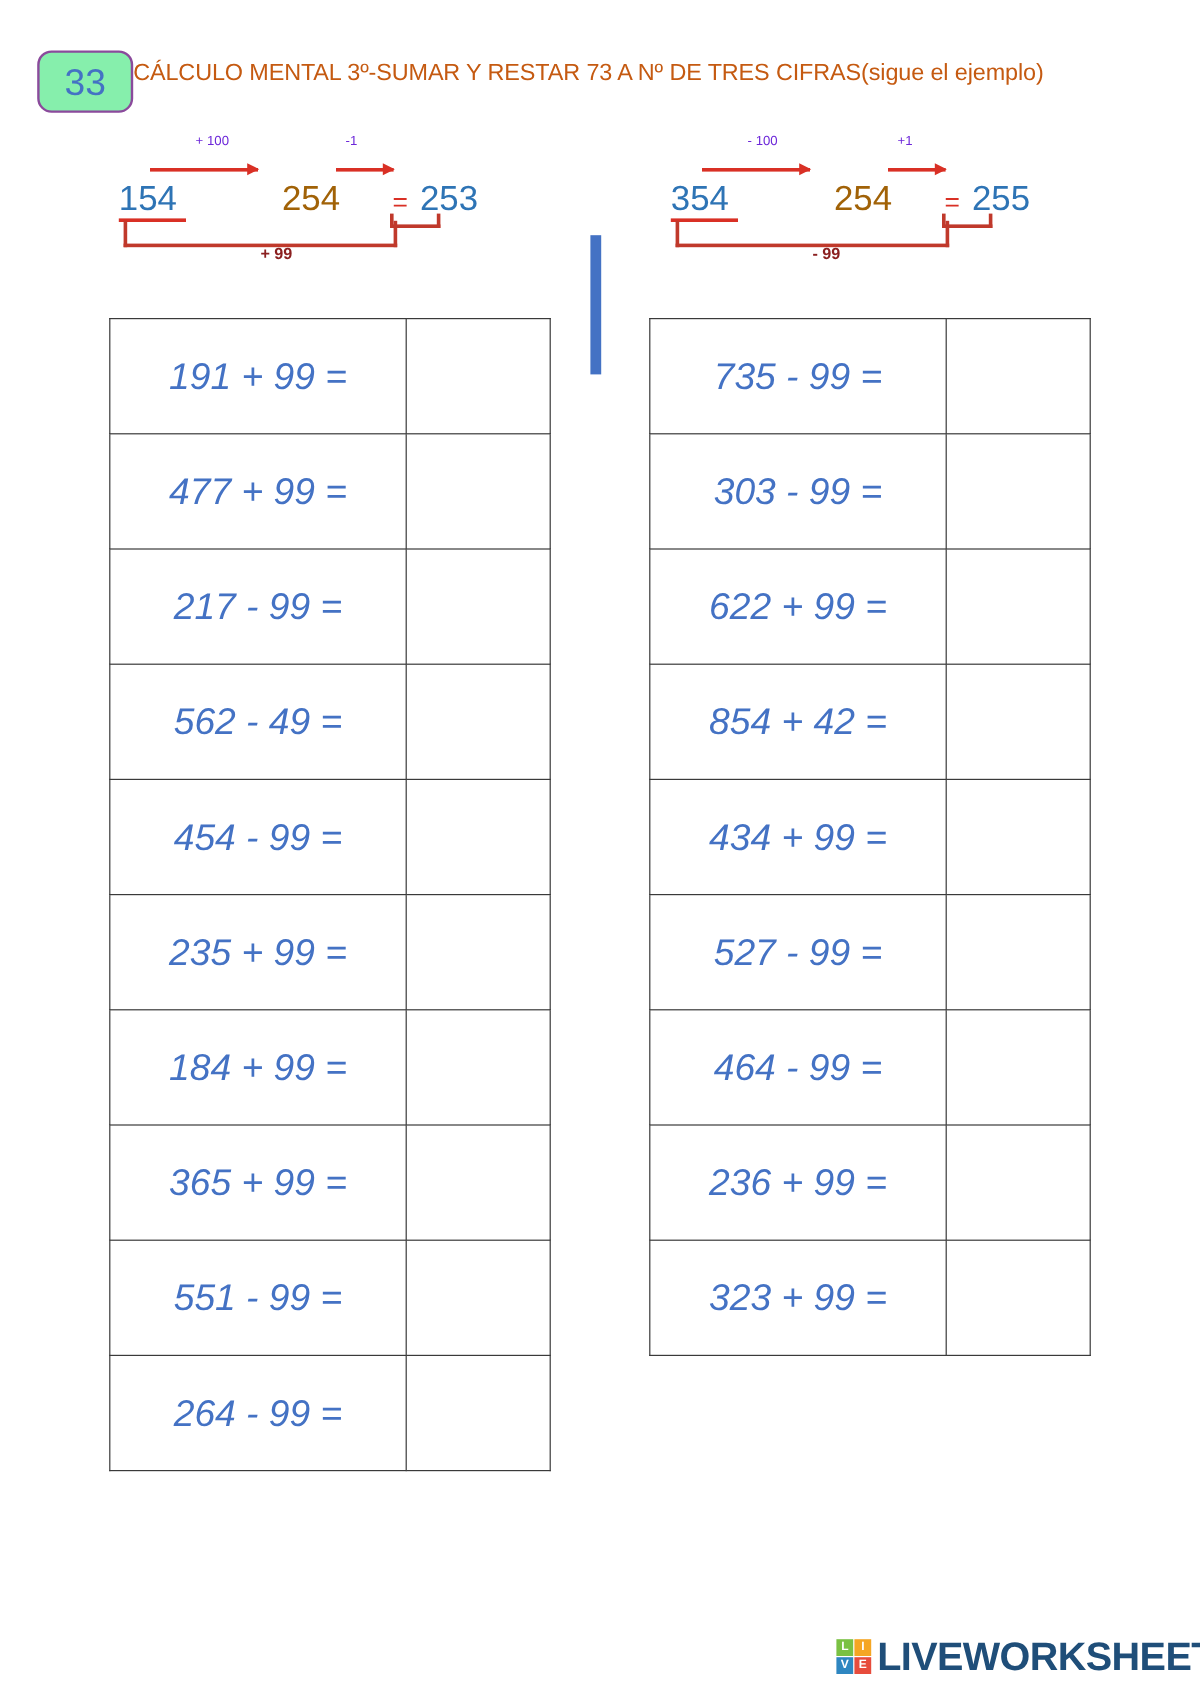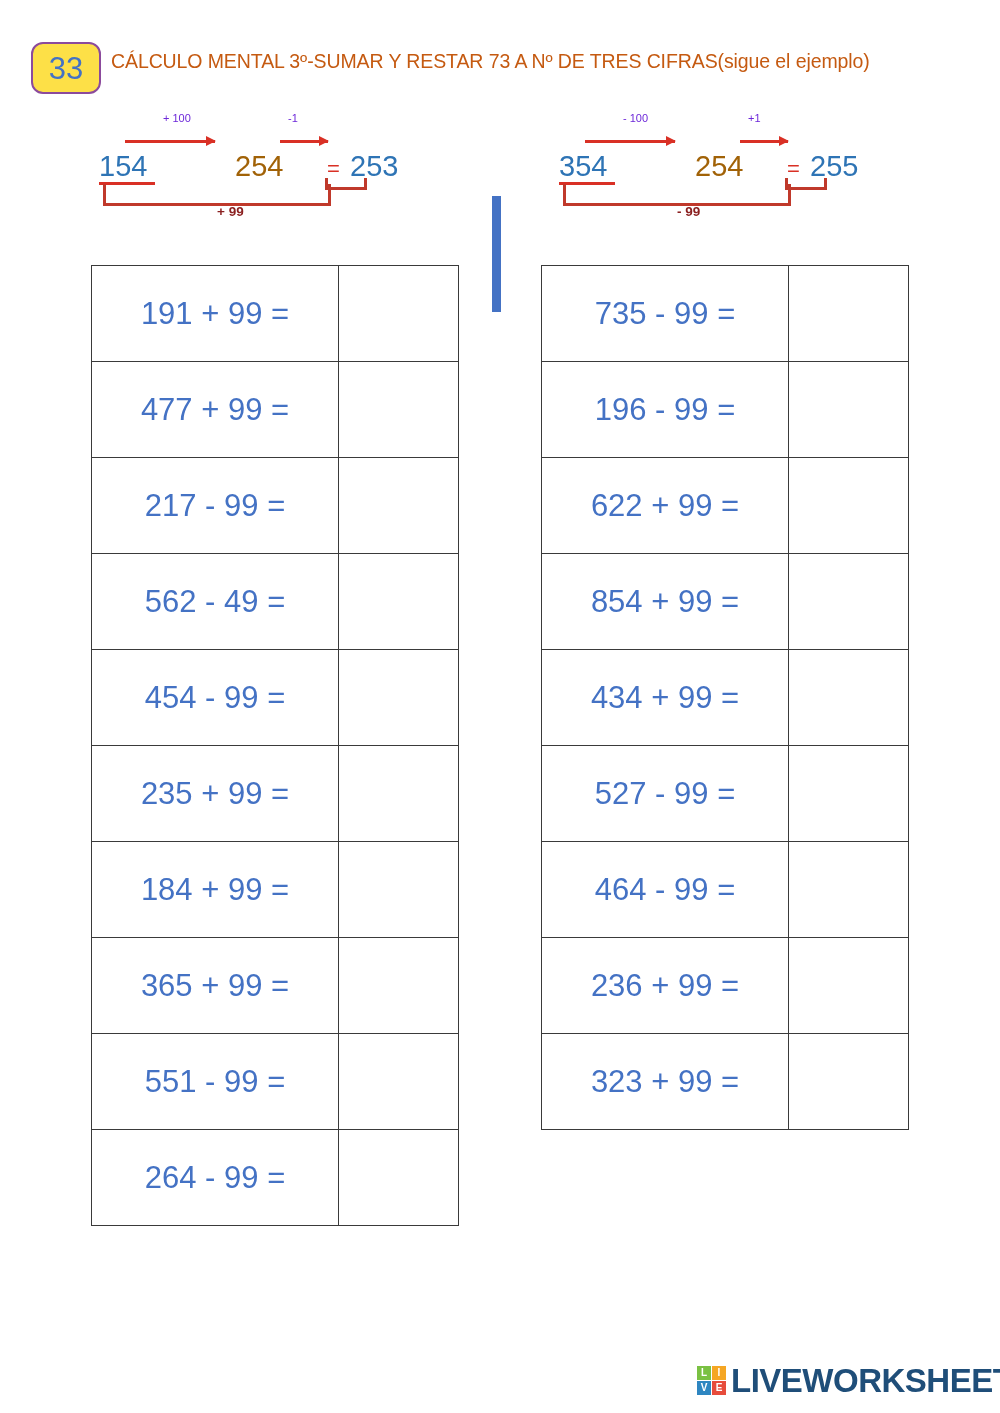--- a/index.html
+++ b/index.html
@@ -16,24 +16,24 @@
 
   
   #header {
     position: absolute;
     left: 0; top: 0;
     width: 1000px; height: 100px;
   }
   #page-badge {
     position: absolute;
     left: 31px; top: 42px;
-    width: 70px; height: 52px;
+    width: 80px; height: 52px;
     border: 2px solid #8B4A9C;
     border-radius: 12px;
-    background: #fde047;
+    background: #86efac;
     display: flex;
     align-items: center;
     justify-content: center;
   }
   #page-badge-number {
     font-size: 31px;
     color: #4472C4;
     font-family: "Liberation Sans", sans-serif;
     line-height: 1;
   }
@@ -140,20 +140,21 @@
     background: #4472C4;
   }
 
   
   .ex-table {
     position: absolute;
     top: 265px;
     width: 367px;
     border-collapse: collapse;
     table-layout: fixed;
+    font-style: italic;
   }
   #table-left  { left: 91px; }
   #table-right { left: 541px; }
 
   .ex-table td {
     border: 1.4px solid #3A3A3A;
     height: 96px;
     padding: 0;
     vertical-align: middle;
   }
@@ -306,29 +307,29 @@
     </tbody>
 </table>
 
 <table class="ex-table" id="table-right">
   <tbody>
       <tr>
         <td class="cell-problem">735 - 99 =</td>
         <td class="cell-answer"></td>
       </tr>
       <tr>
-        <td class="cell-problem">196 - 99 =</td>
+        <td class="cell-problem">303 - 99 =</td>
         <td class="cell-answer"></td>
       </tr>
       <tr>
         <td class="cell-problem">622 + 99 =</td>
         <td class="cell-answer"></td>
       </tr>
       <tr>
-        <td class="cell-problem">854 + 99 =</td>
+        <td class="cell-problem">854 + 42 =</td>
         <td class="cell-answer"></td>
       </tr>
       <tr>
         <td class="cell-problem">434 + 99 =</td>
         <td class="cell-answer"></td>
       </tr>
       <tr>
         <td class="cell-problem">527 - 99 =</td>
         <td class="cell-answer"></td>
       </tr>

